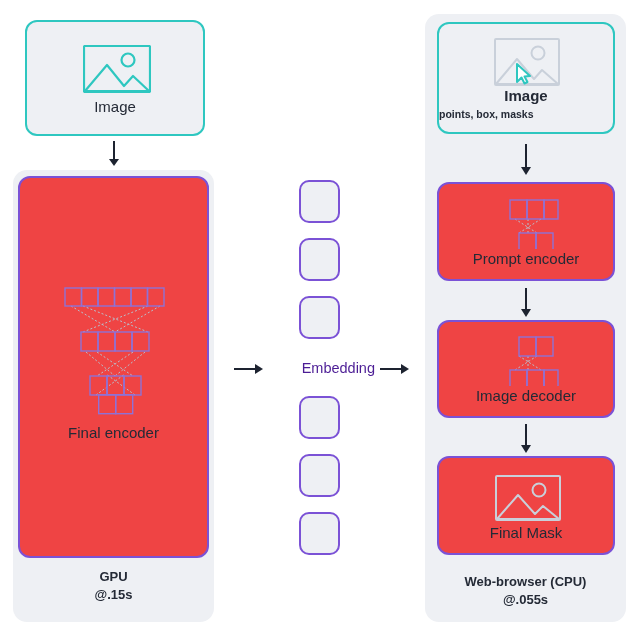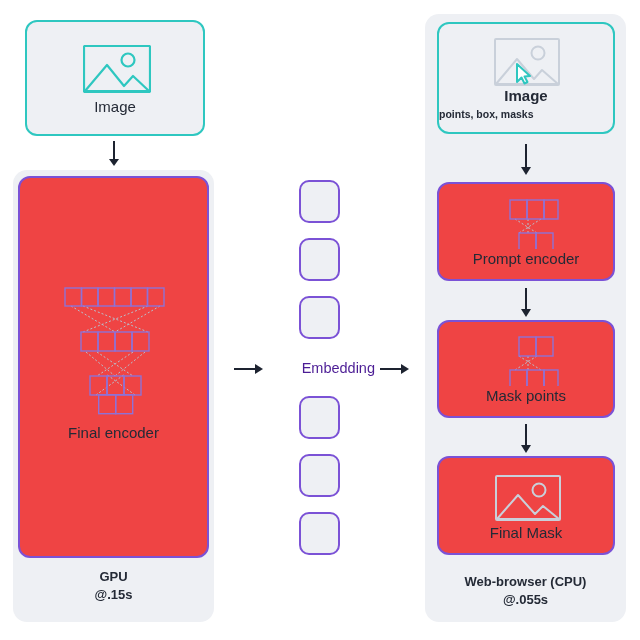--- a/index.html
+++ b/index.html
@@ -264,21 +264,21 @@
           <rect x="22" y="3" width="17" height="19"></rect>
           <rect x="39" y="3" width="17" height="19"></rect>
         </g>
         <g fill="none" stroke="#8e72d6" stroke-width="1.4">
           <rect x="13" y="36" width="17" height="19"></rect>
           <rect x="30" y="36" width="17" height="19"></rect>
           <rect x="47" y="36" width="14" height="19"></rect>
         </g>
       </svg>
     </span>
-    <span class="card-label" style="top:65px;">Mask points</span>
+    <span class="card-label" style="top:65px;">Image decoder</span>
   </div>
 
   <span class="v-arrow" style="left:518px; top:424px;">
     <svg width="16" height="30" viewBox="0 0 16 30">
       <line x1="8" y1="0" x2="8" y2="23" stroke="#1d2330" stroke-width="2"></line>
       <path d="M3 21 L8 29 L13 21 Z" fill="#1d2330"></path>
     </svg>
   </span>
 
   <div class="card purple" style="left:437px; top:456px; width:178px; height:99px;">

